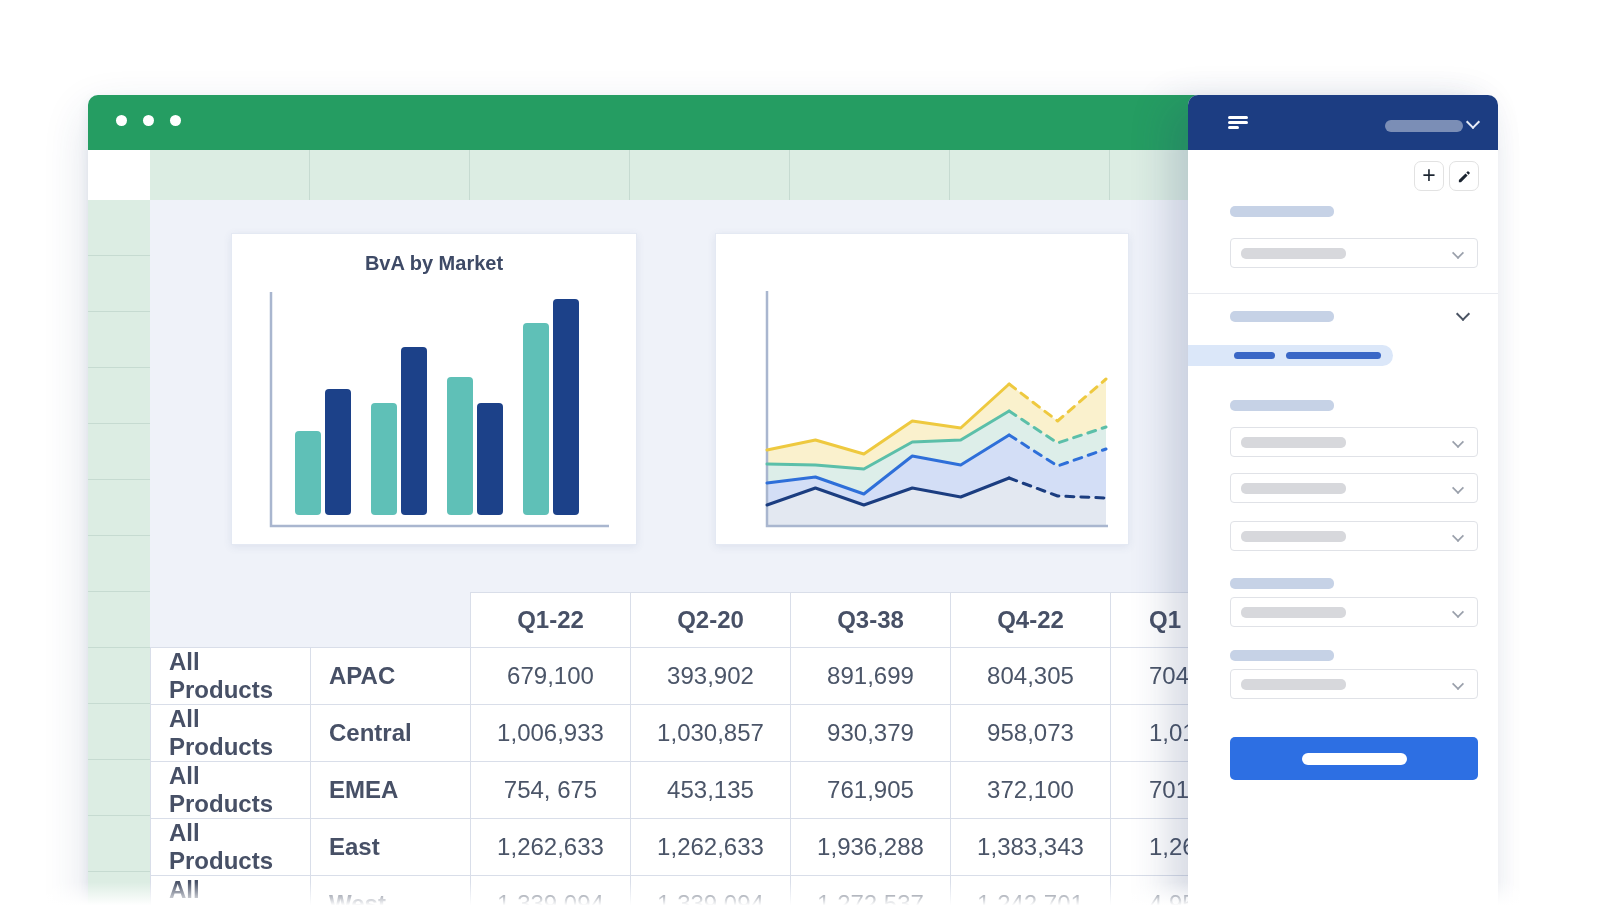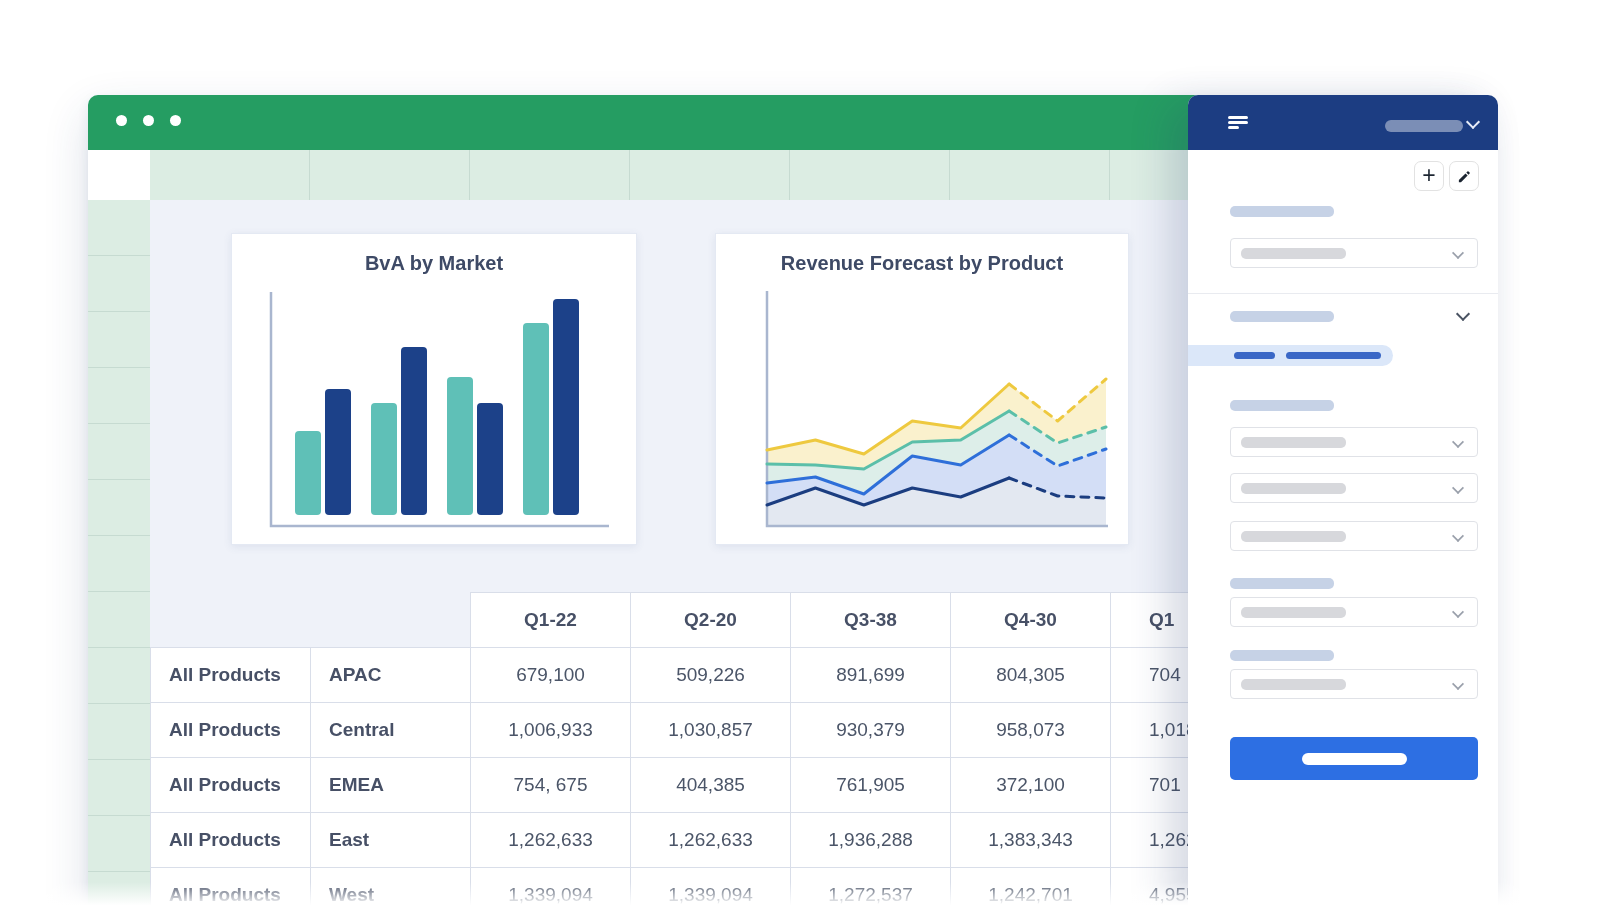--- a/index.html
+++ b/index.html
@@ -25,21 +25,21 @@
     box-shadow:0 2px 8px rgba(70,90,140,.10);}
   .card-title{position:absolute;top:18px;left:0;width:100%;text-align:center;
     font-size:20px;font-weight:700;color:#3e4a66;}
   .card svg{position:absolute;left:0;top:0;}
 
   
   .tablewrap{position:absolute;left:62px;top:497px;}
   table.grid{border-collapse:collapse;table-layout:fixed;width:1120px;}
   table.grid col{width:160px;}
   table.grid th,table.grid td{border:1px solid #d9dee9;background:#fff;height:55px;
-    font-size:19px;color:#4b5568;text-align:center;padding:12px;box-sizing:border-box;}
+    font-size:24px;color:#4b5568;text-align:center;padding:0;box-sizing:border-box;}
   table.grid thead th{font-weight:700;color:#475066;}
   table.grid .ghost{border:none;background:transparent;}
   table.grid td.cell-label{text-align:left;padding-left:18px;font-weight:700;color:#475066;}
   table.grid tr > *:nth-child(7){text-align:left;padding-left:38px;}
 
   
   .sidebar{position:absolute;left:1188px;top:95px;width:310px;height:813px;background:#fff;
     border-radius:10px 10px 0 0;box-shadow:-18px 10px 40px rgba(40,60,110,.20);z-index:10;}
   .sb-header{position:absolute;left:0;top:0;right:0;height:55px;background:#1c3d82;
     border-radius:10px 10px 0 0;}
@@ -126,69 +126,68 @@
           <path d="M51 57 V292 H392" fill="none" stroke="#a9b6cf" stroke-width="2.5"></path>
           <polyline points="51,271 99.42857142857143,254 147.85714285714286,271 196.28571428571428,254 244.71428571428572,263 293.1428571428571,244" fill="none" stroke="#1b3d80" stroke-width="3" stroke-linejoin="round" stroke-linecap="round"></polyline>
           <polyline points="293.1428571428571,244 341.57142857142856,262 390,264" fill="none" stroke="#1b3d80" stroke-width="3" stroke-dasharray="8 7" stroke-linejoin="round" stroke-linecap="round"></polyline>
           <polyline points="51,249 99.42857142857143,243 147.85714285714286,260 196.28571428571428,222 244.71428571428572,231 293.1428571428571,201" fill="none" stroke="#2e6fd9" stroke-width="3" stroke-linejoin="round" stroke-linecap="round"></polyline>
           <polyline points="293.1428571428571,201 341.57142857142856,232 390,215" fill="none" stroke="#2e6fd9" stroke-width="3" stroke-dasharray="8 7" stroke-linejoin="round" stroke-linecap="round"></polyline>
           <polyline points="51,230 99.42857142857143,231 147.85714285714286,235 196.28571428571428,208 244.71428571428572,206 293.1428571428571,177" fill="none" stroke="#5bbfa9" stroke-width="3" stroke-linejoin="round" stroke-linecap="round"></polyline>
           <polyline points="293.1428571428571,177 341.57142857142856,209 390,193" fill="none" stroke="#5bbfa9" stroke-width="3" stroke-dasharray="8 7" stroke-linejoin="round" stroke-linecap="round"></polyline>
           <polyline points="51,216 99.42857142857143,206 147.85714285714286,220 196.28571428571428,187 244.71428571428572,194 293.1428571428571,150" fill="none" stroke="#eec93f" stroke-width="3" stroke-linejoin="round" stroke-linecap="round"></polyline>
           <polyline points="293.1428571428571,150 341.57142857142856,187 390,145" fill="none" stroke="#eec93f" stroke-width="3" stroke-dasharray="8 7" stroke-linejoin="round" stroke-linecap="round"></polyline>
         </svg>
-      <div class="card-title">Revenue Forecast by Product</div>
     </div>
 
     <div class="tablewrap">
       <table class="grid">
         <colgroup>
           <col>
             <col>
             <col>
             <col>
             <col>
             <col>
             <col>
         </colgroup>
         <thead>
           <tr>
               <th class="ghost"></th>
               <th class="ghost"></th>
               <th>Q1-22</th>
               <th>Q2-20</th>
               <th>Q3-38</th>
-              <th>Q4-30</th>
+              <th>Q4-22</th>
               <th>Q1</th>
             </tr>
         </thead>
         <tbody>
             <tr>
               <td class="cell-label">All Products</td>
               <td class="cell-label">APAC</td>
               <td>679,100</td>
-              <td>509,226</td>
+              <td>393,902</td>
               <td>891,699</td>
               <td>804,305</td>
               <td>704</td>
             </tr>
             <tr>
               <td class="cell-label">All Products</td>
               <td class="cell-label">Central</td>
               <td>1,006,933</td>
               <td>1,030,857</td>
               <td>930,379</td>
               <td>958,073</td>
               <td>1,018</td>
             </tr>
             <tr>
               <td class="cell-label">All Products</td>
               <td class="cell-label">EMEA</td>
               <td>754, 675</td>
-              <td>404,385</td>
+              <td>453,135</td>
               <td>761,905</td>
               <td>372,100</td>
               <td>701</td>
             </tr>
             <tr>
               <td class="cell-label">All Products</td>
               <td class="cell-label">East</td>
               <td>1,262,633</td>
               <td>1,262,633</td>
               <td>1,936,288</td>

